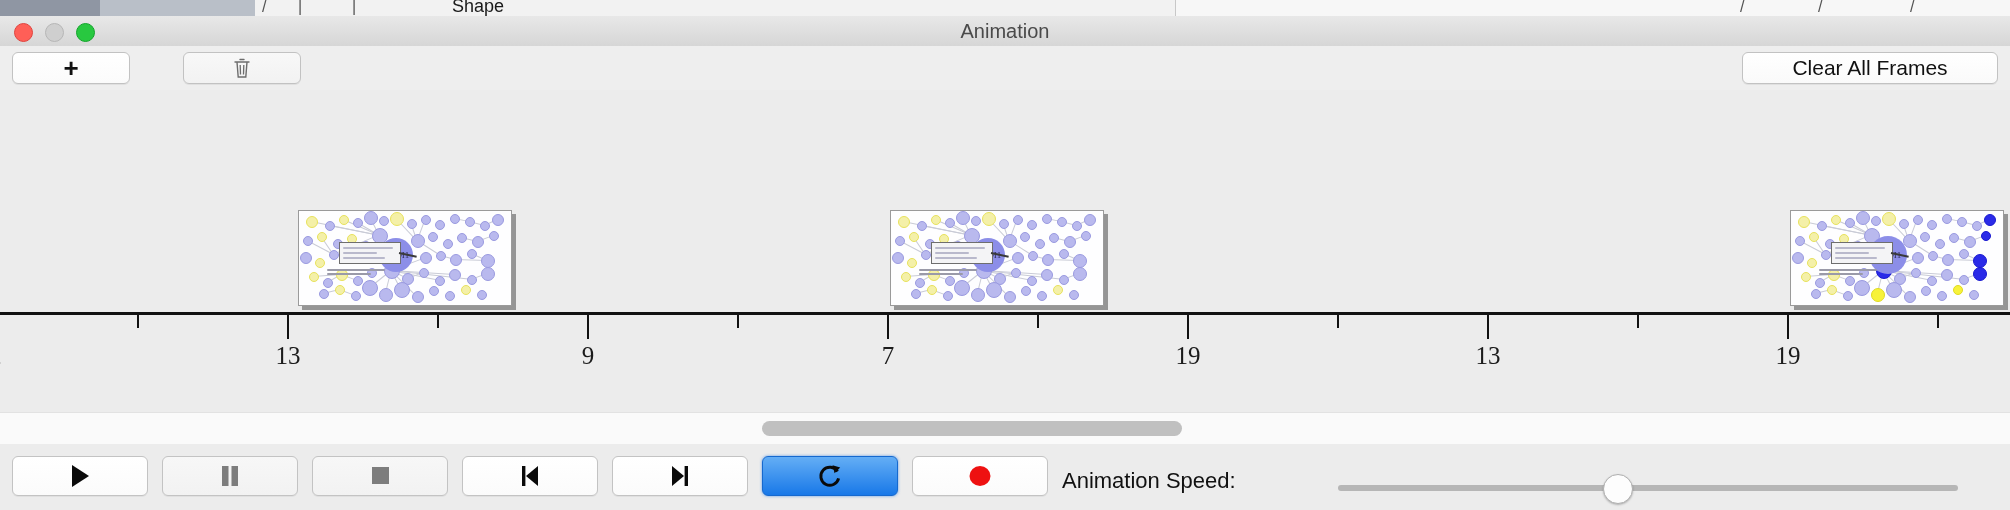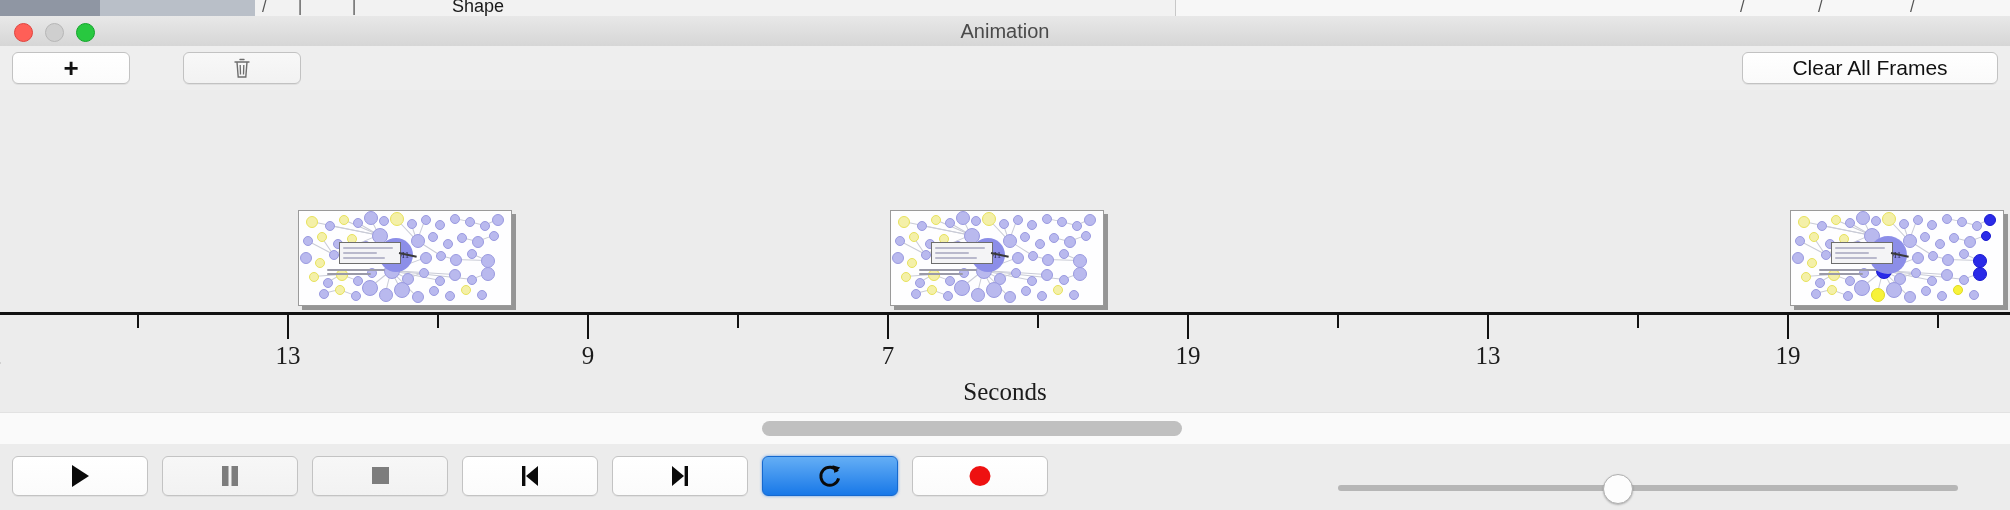--- a/index.html
+++ b/index.html
@@ -530,21 +530,20 @@
         <div class="tick major" style="left: 1187px;"></div>
         <div class="tick-label" style="left: 1188px;">19</div>
         <div class="tick minor" style="left: 1337px;"></div>
         <div class="tick major" style="left: 1487px;"></div>
         <div class="tick-label" style="left: 1488px;">13</div>
         <div class="tick minor" style="left: 1637px;"></div>
         <div class="tick major" style="left: 1787px;"></div>
         <div class="tick-label" style="left: 1788px;">19</div>
         <div class="tick minor" style="left: 1937px;"></div>
       </div>
-    <div class="axis-label">Seconds</div>
   </div>
 
   <div class="scrollzone">
     <div class="scrollthumb" style="left: 761.79px; width: 420.09px;"></div>
   </div>
 
   <div class="playbar">
 
     <div class="pbtn" style="left:12px;">
       <svg class="ic" width="24" height="26" viewBox="0 0 24 26">
@@ -585,18 +584,19 @@
         <polygon points="16.5,3.2 24.2,5.4 18.6,11.2" fill="#0a0a0a"></polygon>
       </svg>
     </div>
 
     <div class="pbtn" style="left:912px;">
       <svg class="ic" width="26" height="26" viewBox="0 0 26 26">
         <ellipse cx="13" cy="13" rx="10.5" ry="10" fill="#ee1111"></ellipse>
       </svg>
     </div>
 
+    <div class="speed-label" style="left:1062px;">Animation Speed:</div>
 
     <div class="slider-track" style="left:1338px;width:620px;"></div>
     <div class="slider-thumb" id="speed-thumb" style="left: 1603px;"></div>
   </div>
 
 </div>
 
 </body></html>

